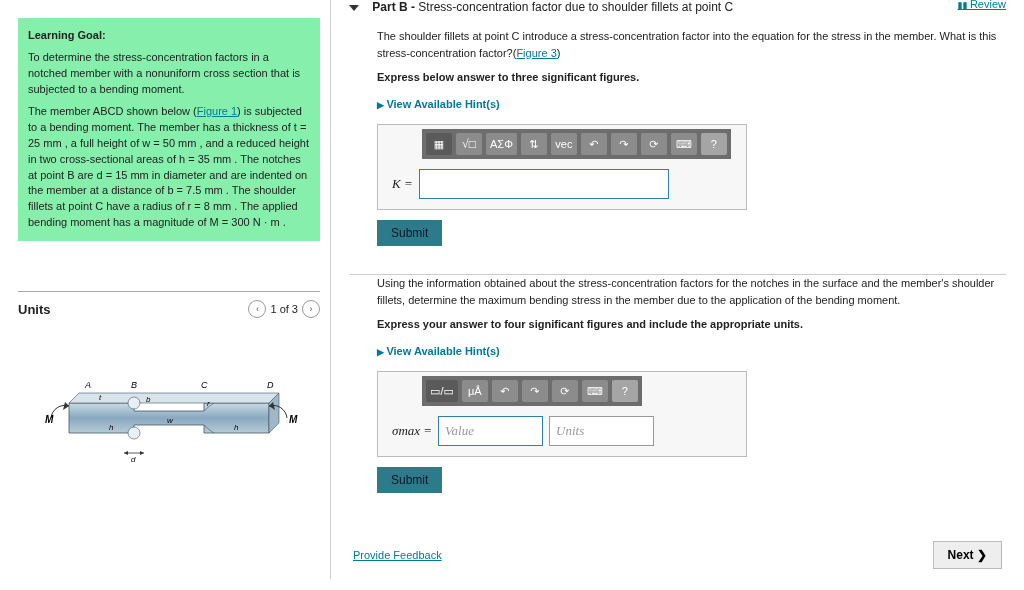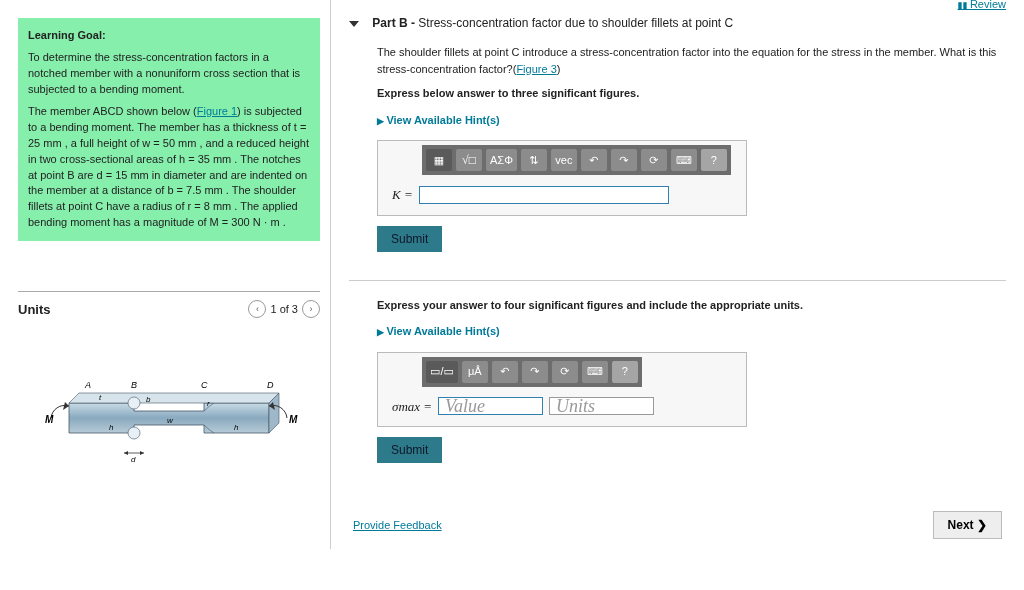--- a/index.html
+++ b/index.html
@@ -11,36 +11,36 @@
   .review-link::before { content: "▮▮ "; color: #007a99; font-size: 9px; }
   .learning-box { background: #86efac; padding: 10px; margin-bottom: 50px; line-height: 1.45; }
   .learning-box strong { font-weight: bold; }
   .learning-box p { margin-top: 6px; }
   .figlink { color: #007a99; text-decoration: underline; cursor: pointer; }
   .figure-header { display: flex; justify-content: space-between; align-items: center; border-top: 1px solid #aaa; padding-top: 8px; }
   .figure-header h3 { font-size: 13px; font-weight: bold; }
   .pager { display: flex; align-items: center; gap: 4px; font-size: 11px; }
   .pager .circ { width: 18px; height: 18px; border: 1px solid #999; border-radius: 50%; display: flex; align-items: center; justify-content: center; cursor: pointer; background: #fff; font-size: 9px; color: #555;}
   .figure-canvas { margin-top: 40px; }
-  .part-sec { margin-top: 16px; padding-bottom: 28px; border-bottom: 1px solid #ccc; }
+  .part-sec { padding-bottom: 28px; border-bottom: 1px solid #ccc; }
   .part-title { font-size: 12px; margin-bottom: 14px; }
   .part-title .caret { display: inline-block; width: 0; height: 0; border-left: 5px solid transparent; border-right: 5px solid transparent; border-top: 6px solid #333; margin-right: 10px; vertical-align: middle;}
   .part-body { padding-left: 28px; font-size: 11px; line-height: 1.5; }
   .part-body p { margin-bottom: 8px; }
   .hints { color: #007a99; font-weight: bold; cursor: pointer; margin: 10px 0 12px; }
   .hints::before { content: "▶ "; font-size: 9px; }
   .answer-box { border: 1px solid #bbb; background: #f7f7f7; padding: 4px 4px 10px 4px; display: inline-block; min-width: 370px; }
   .toolbar { background: #6d6d6d; padding: 4px; display: flex; gap: 4px; align-items: center; width: fit-content; margin-left: 40px; }
   .tool-btn { background: #8c8c8c; color: #fff; min-width: 26px; height: 22px; display: flex; align-items: center; justify-content: center; font-size: 11px; border-radius: 2px; cursor: pointer; padding: 0 4px;}
   .tool-btn.tall { font-family: serif; font-size: 12px;}
   .tool-dark { background: #5a5a5a; }
   .tool-q { background: #a5a5a5; }
   .answer-line { display: flex; align-items: center; gap: 6px; margin-top: 10px; padding-left: 10px; }
   .answer-line .var { font-style: italic; font-family: 'Times New Roman', serif; font-size: 13px; }
-  .answer-line input, .val-box { border: 1px solid #2f7fb0; background: #fff; height: 18px; padding: 2px 6px; font-style: italic; color: #999; font-size: 18px; font-family: 'Times New Roman', serif;}
+  .answer-line input, .val-box { border: 1px solid #2f7fb0; background: #fff; height: 30px; padding: 2px 6px; font-style: italic; color: #999; font-size: 13px; font-family: 'Times New Roman', serif;}
   .answer-line input { width: 250px; }
   .val-box { width: 105px; display: flex; align-items: center; }
   .submit-btn { background: #2d7a8a; color: #0f172a; border: none; padding: 6px 14px; margin-top: 10px; cursor: pointer; font-size: 12px; }
   .footer-row { display: flex; justify-content: space-between; align-items: center; margin-top: 20px; padding: 0 4px;}
   .provide-fb { color: #007a99; text-decoration: underline; font-size: 11px; cursor: pointer; }
   .next-btn { background: #eee; border: 1px solid #bbb; padding: 6px 14px; font-size: 12px; cursor: pointer; font-weight: bold;}
   svg.beam { display:block; margin: 0 auto; }
 </style>
 </head>
 <body>
@@ -135,20 +135,21 @@
             <span class="var">K =</span>
             <input type="text" style="">
           </div>
         </div>
         <div><button class="submit-btn">Submit</button></div>
       </div>
     </div>
 
     <div class="part-sec" style="border-bottom:none;">
       <div class="part-body">
+        <p>Using the information obtained about the stress-concentration factors for the notches in the surface and the member's shoulder fillets, determine the maximum bending stress in the member due to the application of the bending moment.</p>
         <p><strong>Express your answer to four significant figures and include the appropriate units.</strong></p>
         <div class="hints">View Available Hint(s)</div>
         <div class="answer-box">
           <div class="toolbar">
             <div class="tool-btn tool-dark">▭/▭</div>
             <div class="tool-btn">μÅ</div>
             <div class="tool-btn">↶</div>
             <div class="tool-btn">↷</div>
             <div class="tool-btn">⟳</div>
             <div class="tool-btn">⌨</div>

